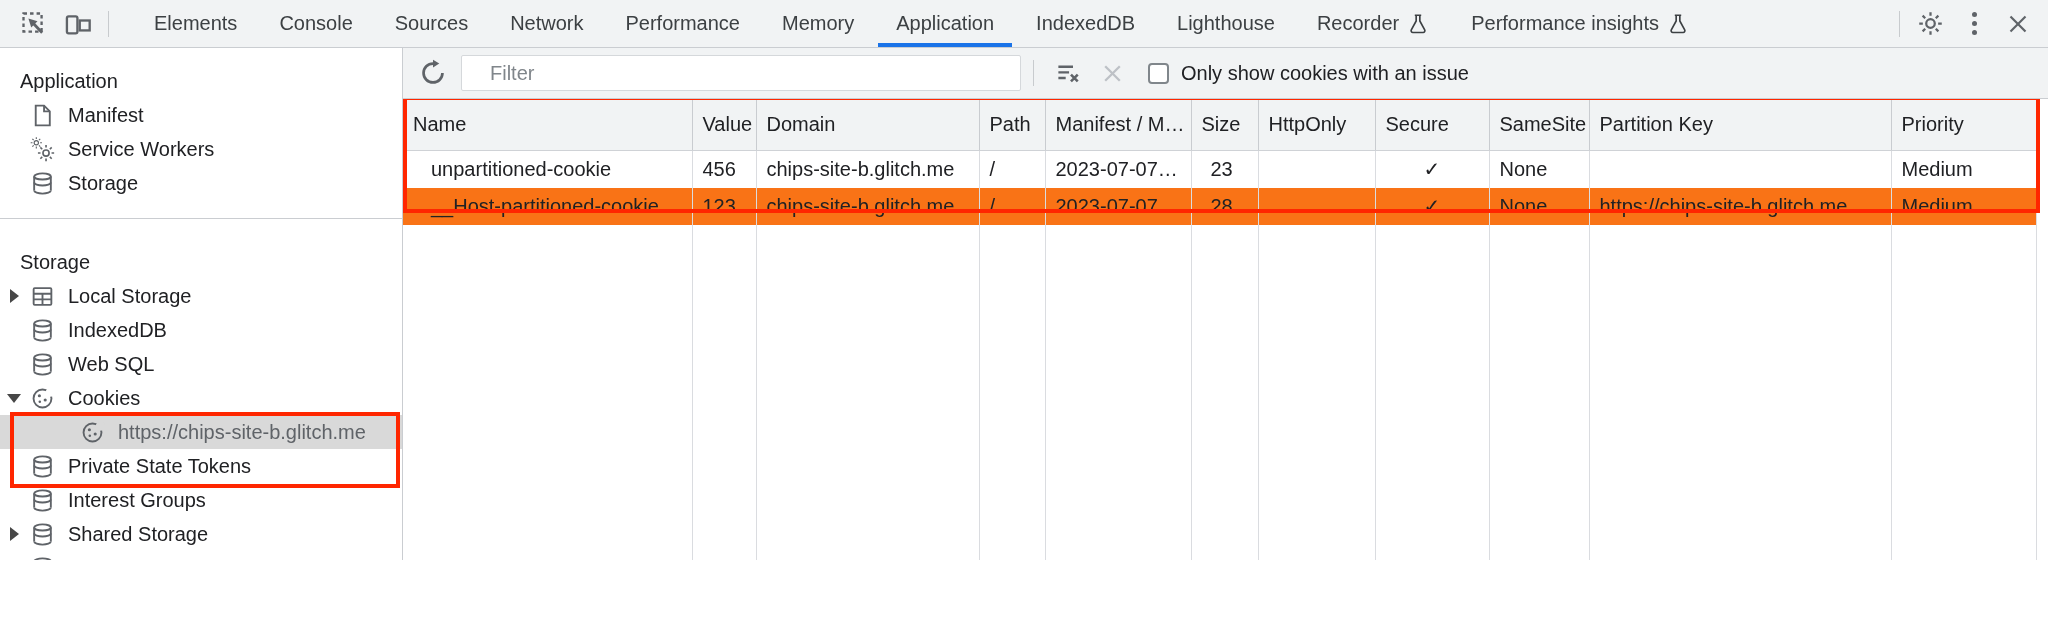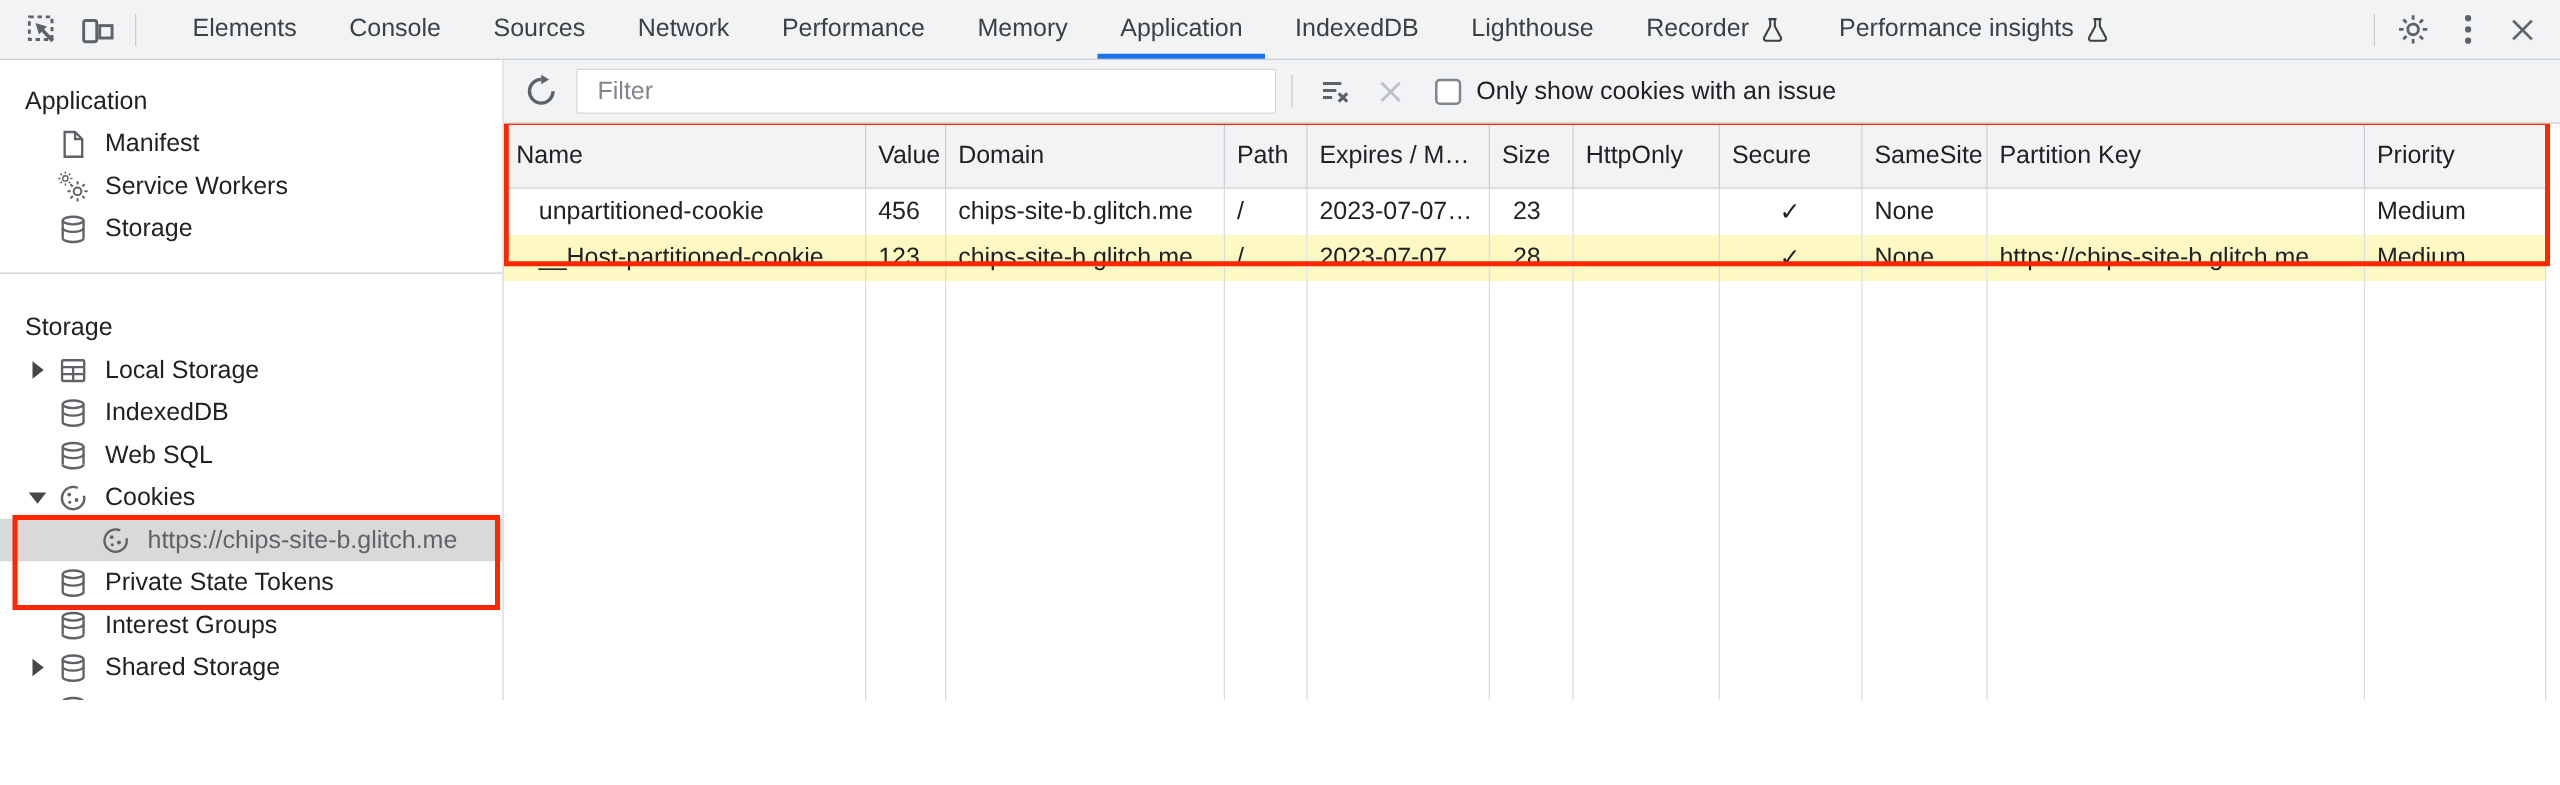--- a/index.html
+++ b/index.html
@@ -24,48 +24,48 @@
   .right-icons{margin-left:auto;display:flex;align-items:center;padding-right:8px;}
   .kebab{display:flex;flex-direction:column;gap:4px;align-items:center;}
   .kebab i{width:5px;height:5px;border-radius:50%;background:#5f6368;}
 
   
   .main{display:flex;height:580px;}
   .sidebar{position:relative;width:403px;border-right:1px solid #cacdd1;background:#fff;overflow:hidden;flex:0 0 auto;}
   .section{padding:16px 0 18px;}
   .section+.section{border-top:1px solid #cacdd1;padding-top:26px;}
   .section-title{height:34px;line-height:34px;padding-left:20px;font-size:20px;color:#202124;}
-  .s-item{height:34px;display:flex;align-items:center;padding-left:16px;font-size:20px;color:#202124;white-space:nowrap;}
+  .s-item{height:34px;display:flex;align-items:center;font-size:20px;color:#202124;white-space:nowrap;}
   .s-item.child{padding-left:78px;}
   .s-item.selected{background:#d9d9d9;}
   .s-item.selected .s-label{color:#5f6368;}
   .tri{width:28px;flex:0 0 auto;display:flex;justify-content:center;align-items:center;}
   .tri-right{width:0;height:0;border-top:7px solid transparent;border-bottom:7px solid transparent;border-left:9px solid #474747;}
   .tri-down{width:0;height:0;border-left:7px solid transparent;border-right:7px solid transparent;border-top:9px solid #474747;}
   .s-icon{width:28px;height:28px;margin-right:12px;flex:0 0 auto;display:flex;align-items:center;justify-content:center;}
   .sidebar-red-box{position:absolute;left:10px;top:364px;width:390px;height:76px;border:4px solid #ff2600;pointer-events:none;z-index:3;}
 
   
   .content{flex:1;display:flex;flex-direction:column;background:#fff;position:relative;min-width:0;}
   .panel-toolbar{flex:0 0 auto;height:51px;background:#f1f3f4;border-bottom:1px solid #cacdd1;display:flex;align-items:center;padding-left:8px;}
   .pbtn{width:44px;height:36px;display:flex;align-items:center;justify-content:center;}
   .filter-input{width:560px;height:36px;border:1px solid #d5d8db;background:#fff;font-family:"Liberation Sans",sans-serif;
-    font-size:20px;color:#202124;padding:0 16px;border-radius:2px;outline:none;margin-left:6px;}
+    font-size:20px;color:#202124;padding:0 28px;border-radius:2px;outline:none;margin-left:6px;}
   .filter-input::placeholder{color:#80868b;}
   .checkbox{width:21px;height:21px;border:2px solid #80868b;border-radius:4px;background:#fff;margin:0 12px 0 14px;flex:0 0 auto;}
   .cb-label{font-size:20px;color:#202124;white-space:nowrap;}
 
   .table-wrap{flex:1;position:relative;overflow:hidden;}
   table.cookies{border-collapse:collapse;table-layout:fixed;width:1633px;height:100%;}
   .cookies th{height:36px;background:#f1f3f4;border-right:1px solid #c9ccd0;border-bottom:1px solid #cfd2d6;
     font-weight:400;font-size:20px;color:#202124;text-align:left;padding:14px 10px;white-space:nowrap;overflow:hidden;}
   .cookies td{height:37px;border-right:1px solid #dadce0;font-size:20px;color:#202124;padding:0 10px;
     white-space:nowrap;overflow:hidden;text-overflow:ellipsis;}
   .cookies tbody tr.r0{background:#fff;}
-  .cookies tbody tr.r1{background:#fef9c3;border-radius:15px;}
+  .cookies tbody tr.r1{background:#f97316;border-radius:15px;}
   .cookies tbody tr.filler{background:#fff;}
   .cookies tbody tr.filler td{height:auto;}
   .cookies td.name-cell{padding-left:28px;}
   .cookies td.center{text-align:center;}
   .cookies td.right{text-align:center;padding-right:16px;}
   .table-red-box{position:absolute;left:0;top:-3px;width:1637px;height:117px;border:4px solid #ff2600;pointer-events:none;z-index:3;}
 </style>
 </head>
 <body>
 
@@ -391,21 +391,21 @@
             <col style="width:100px">
               <col style="width:302px">
               <col style="width:145px">
           </colgroup>
           <thead>
             <tr data-interactable="false">
               <th data-interactable="true">Name</th>
               <th data-interactable="true">Value</th>
               <th data-interactable="true">Domain</th>
               <th data-interactable="true">Path</th>
-              <th data-interactable="true">Expires / M…</th>
+              <th data-interactable="true">Manifest / M…</th>
               <th data-interactable="true">Size</th>
               <th data-interactable="true">HttpOnly</th>
               <th data-interactable="true">Secure</th>
               <th data-interactable="true">SameSite</th>
               <th data-interactable="true">Partition Key</th>
               <th data-interactable="true">Priority</th>
             </tr>
           </thead>
           <tbody>
             <tr class="r0" data-interactable="true">

